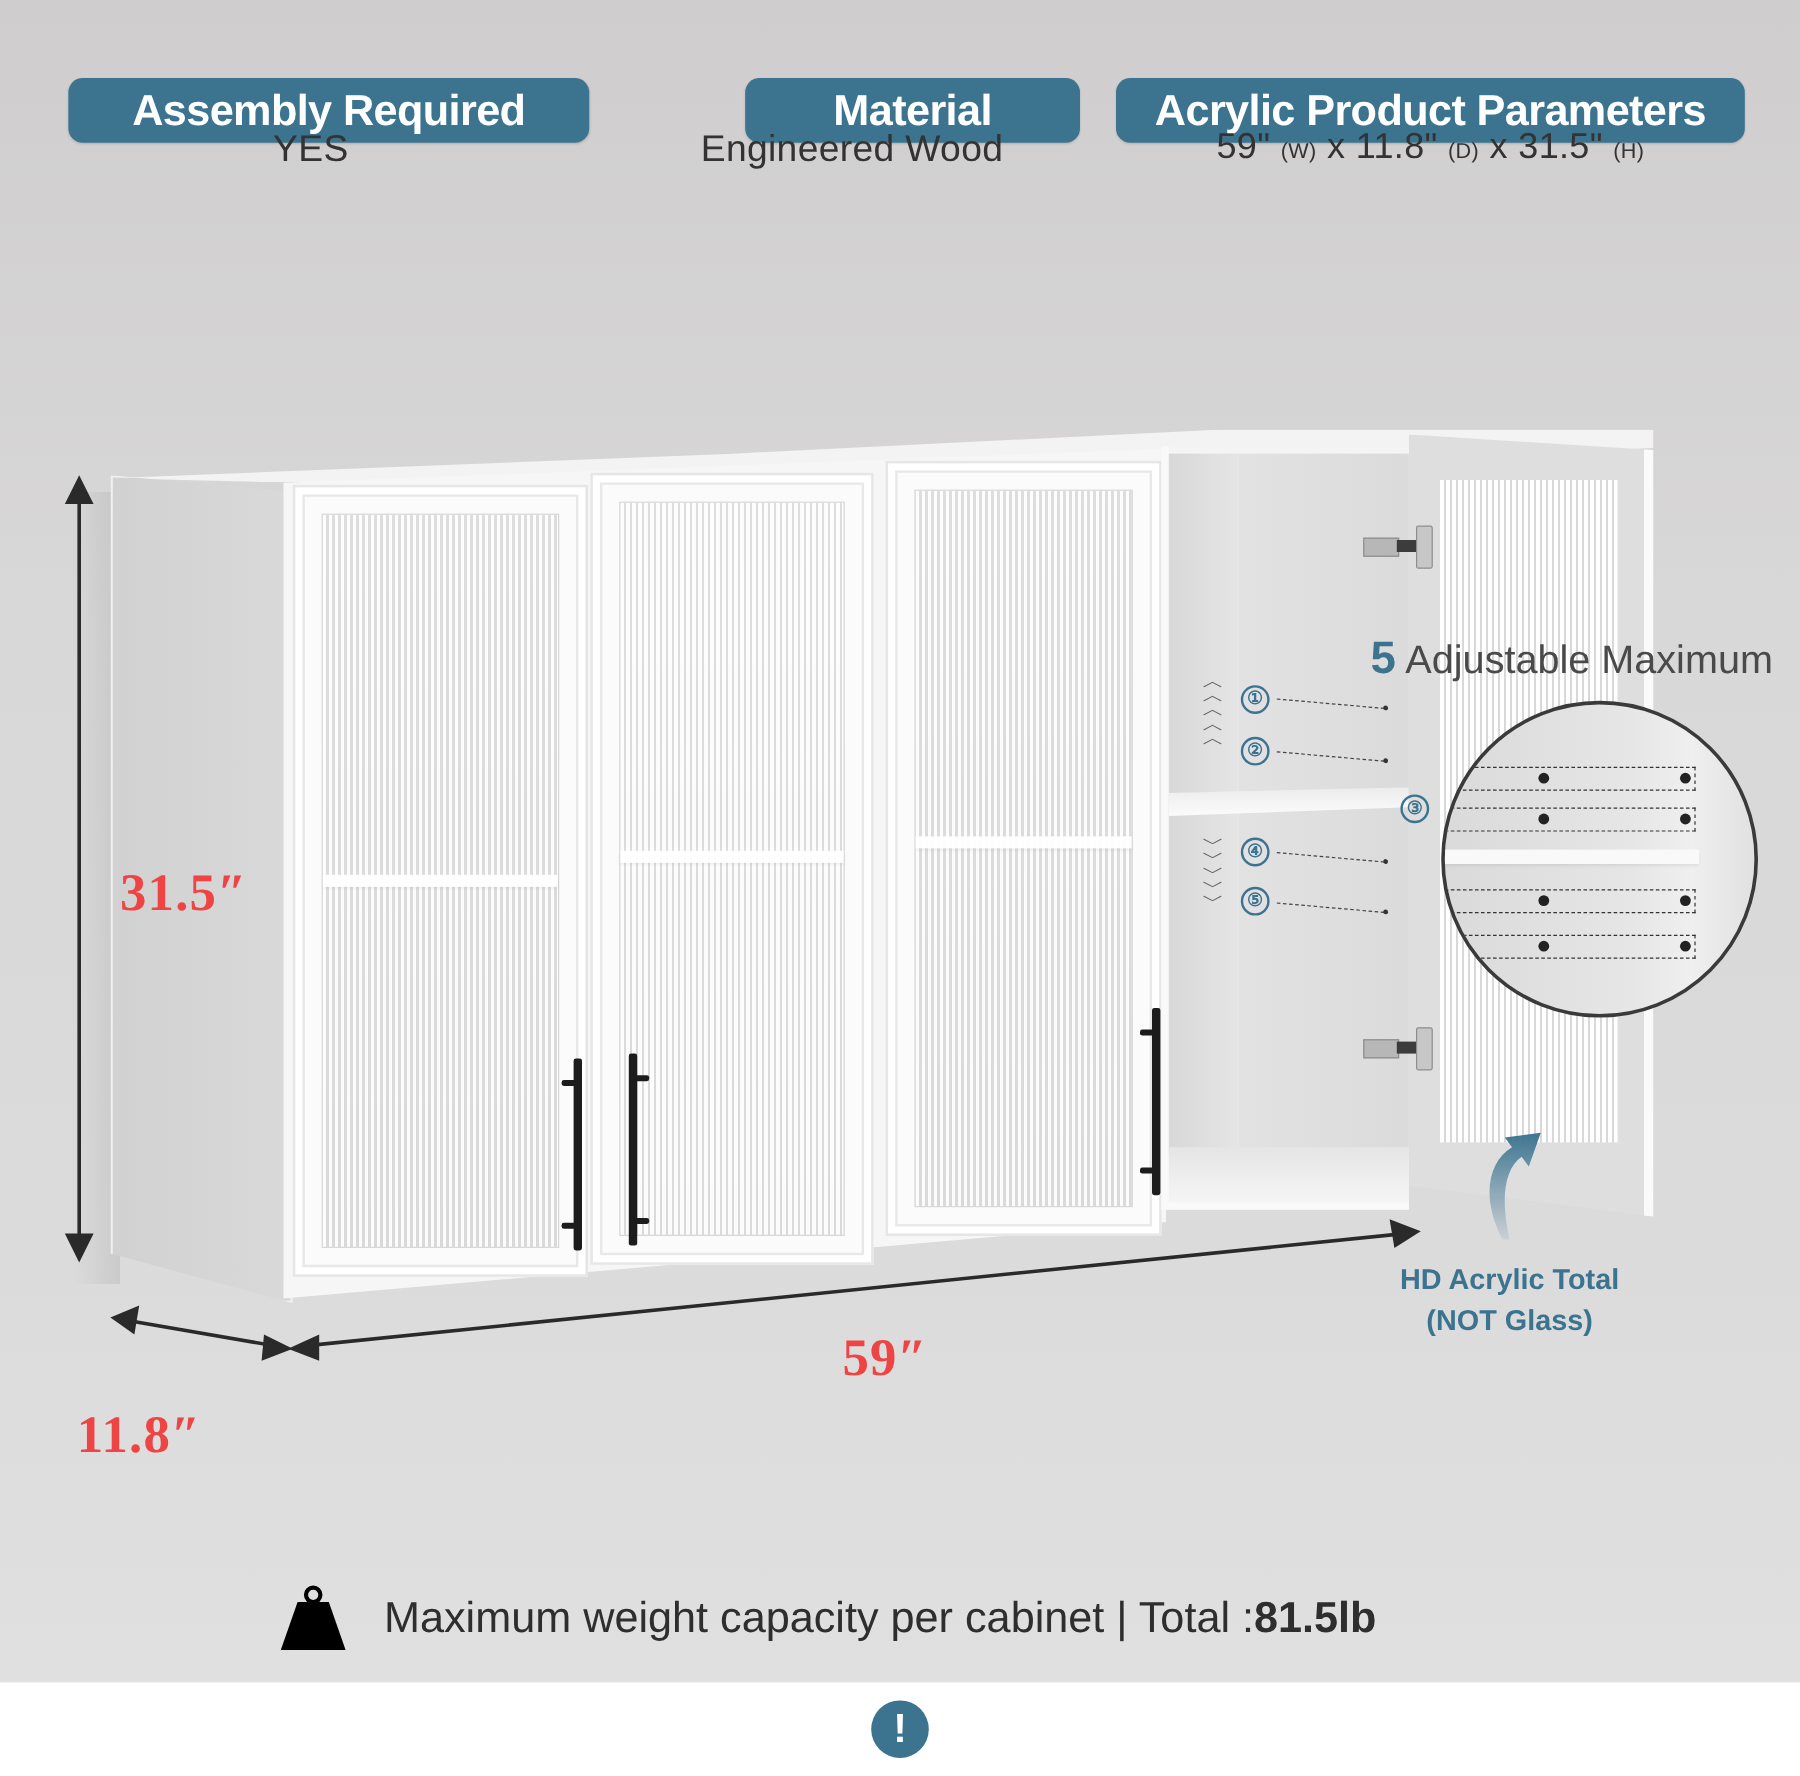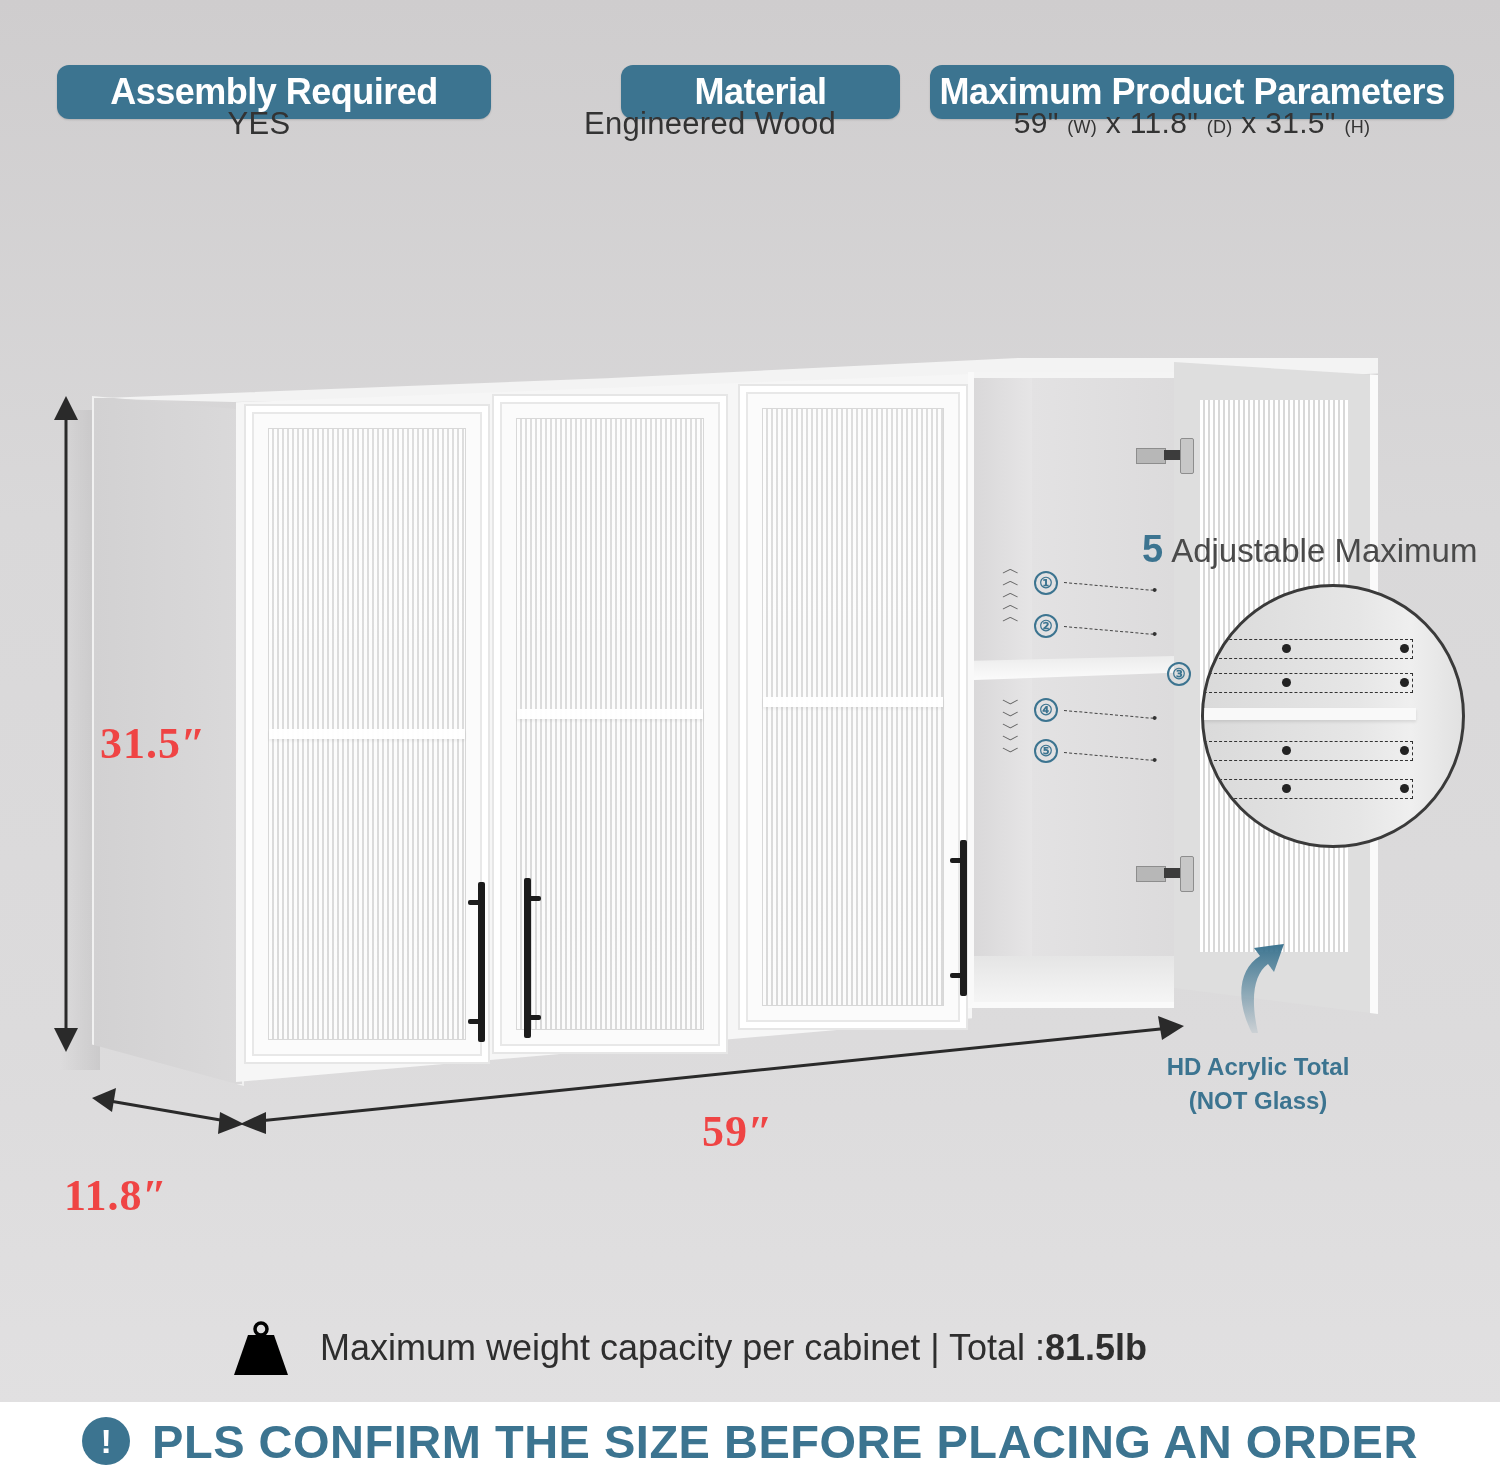--- a/index.html
+++ b/index.html
@@ -160,21 +160,21 @@
   <span>Assembly Required</span>
 </div>
 <div class="pill-val" style="left:57px;width:404px;">YES</div>
 
 <div class="pill" style="left:621px;width:279px;">
   <span>Material</span>
 </div>
 <div class="pill-val" style="left:560px;width:300px;">Engineered Wood</div>
 
 <div class="pill" style="left:930px;width:524px;">
-  <span>Maximum Product Parameters</span>
+  <span>Acrylic Product Parameters</span>
 </div>
 <div class="pill-val" style="left:960px;width:464px;font-size:30px;">
   <span>59"</span>
   <small>(W)</small>
   <span>x</span>
   <span>11.8"</span>
   <small>(D)</small>
   <span>x</span>
   <span>31.5"</span>
   <small>(H)</small>
@@ -300,14 +300,13 @@
 <div class="capacity">
   <svg width="58" height="58" viewBox="0 0 58 58">
     <circle cx="29" cy="10" r="6" fill="none" stroke="#000" stroke-width="3.5"></circle>
     <path d="M16 16 H42 L56 56 H2 Z" fill="#000"></path>
   </svg>
   <span><span>Maximum weight capacity per cabinet | Total :</span><span class="bold">81.5lb</span></span>
 </div>
 
 <div class="banner">
   <div class="ex-icon">!</div>
-  <div class="msg">PLS CONFIRM THE SIZE BEFORE PLACING AN ORDER</div>
 </div>
 
 </body></html>

